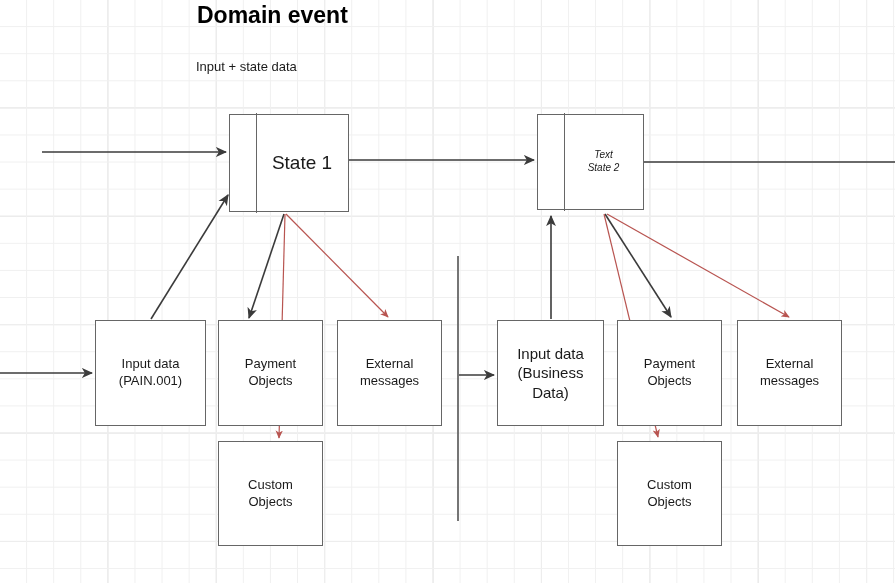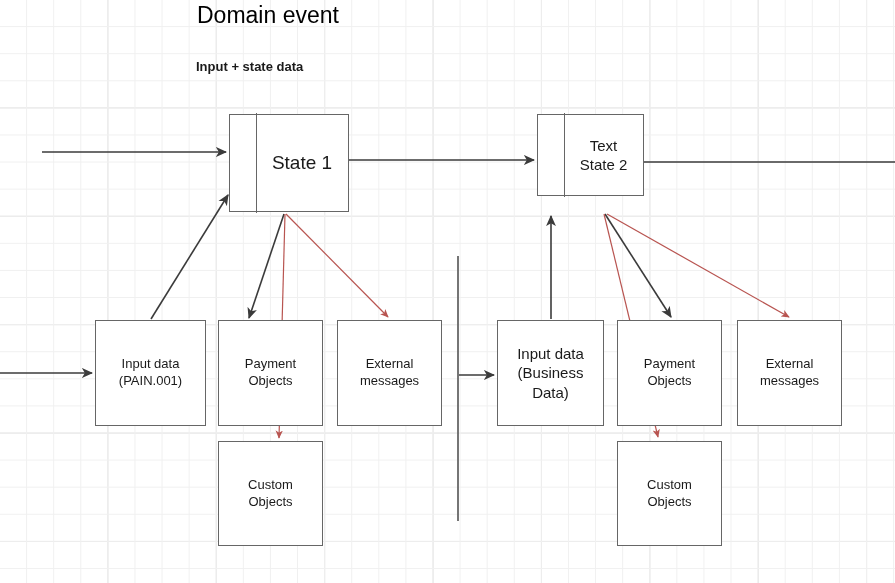--- a/index.html
+++ b/index.html
@@ -52,39 +52,39 @@
   }
   .state-node .node-divider {
     position: absolute;
     top: -1.6px;
     bottom: -1.6px;
     width: 0;
     border-left: 1.6px solid #666666;
   }
   .title {
     position: absolute;
-    font-weight: normal;
+    font-weight: bold;
     color: #000000;
     z-index: 4;
     white-space: nowrap;
   }
   .subtitle {
     position: absolute;
     color: #1a1a1a;
     z-index: 4;
     white-space: nowrap;
   }
 </style>
 </head>
 <body>
 
 <div id="canvas">
 
   <div class="title" style="left: 197px; top: 2px; font-size: 23px;">Domain event</div>
-  <div class="subtitle" style="left: 196px; top: 59px; font-size: 13px; font-weight: bold;">Input + state data</div>
+  <div class="subtitle" style="left: 196px; top: 59px; font-size: 13px;">Input + state data</div>
 
   <svg id="edges" viewBox="0 0 895 583">
       <defs>
         <marker id="arrow-0" viewBox="0 0 10 10" refX="9" refY="5" markerWidth="7" markerHeight="7" orient="auto-start-reverse" markerUnits="strokeWidth">
           <path d="M 0 0.6 L 10 5 L 0 9.4 L 2.6 5 Z" fill="#3b3b3b"></path>
         </marker>
         <marker id="arrow-1" viewBox="0 0 10 10" refX="9" refY="5" markerWidth="7" markerHeight="7" orient="auto-start-reverse" markerUnits="strokeWidth">
           <path d="M 0 0.6 L 10 5 L 0 9.4 L 2.6 5 Z" fill="#b85450"></path>
         </marker>
       </defs>
@@ -102,21 +102,21 @@
       <path d="M 607,214 L 789,317" fill="none" stroke="#b85450" stroke-width="1.2" marker-end="url(#arrow-1)"></path>
       <path d="M 644,162 L 895,162" fill="none" stroke="#3b3b3b" stroke-width="1.6"></path>
       <line x1="458" y1="256" x2="458" y2="521" stroke="#666666" stroke-width="1.8"></line>
     </svg>
 
   <div id="node-layer">
       <div class="node state-node" style="left: 229px; top: 114px; width: 120px; height: 98px; font-size: 19px; border-color: rgb(102, 102, 102); background: rgb(255, 255, 255); color: rgb(26, 26, 26);">
         <div class="node-divider" style="left: 26px; border-left-color: rgb(102, 102, 102);"></div>
         <span class="node-label" style="margin-left: 26px;">State 1</span>
       </div>
-      <div class="node state-node" style="left: 537px; top: 114px; width: 107px; height: 82px; font-size: 15px; border-color: rgb(102, 102, 102); background: rgb(255, 255, 255); color: rgb(26, 26, 26);">
+      <div class="node state-node" style="left: 537px; top: 114px; width: 107px; height: 96px; font-size: 10px; border-color: rgb(102, 102, 102); background: rgb(255, 255, 255); color: rgb(26, 26, 26); font-style: italic;">
         <div class="node-divider" style="left: 26px; border-left-color: rgb(102, 102, 102);"></div>
         <span class="node-label" style="margin-left: 26px;">Text
 State 2</span>
       </div>
       <div class="node" style="left: 95px; top: 320px; width: 111px; height: 106px; font-size: 13px; border-color: rgb(102, 102, 102); background: rgb(255, 255, 255); color: rgb(26, 26, 26);">
         <span class="node-label">Input data
 (PAIN.001)</span>
       </div>
       <div class="node" style="left: 218px; top: 320px; width: 105px; height: 106px; font-size: 13px; border-color: rgb(102, 102, 102); background: rgb(255, 255, 255); color: rgb(26, 26, 26);">
         <span class="node-label">Payment

